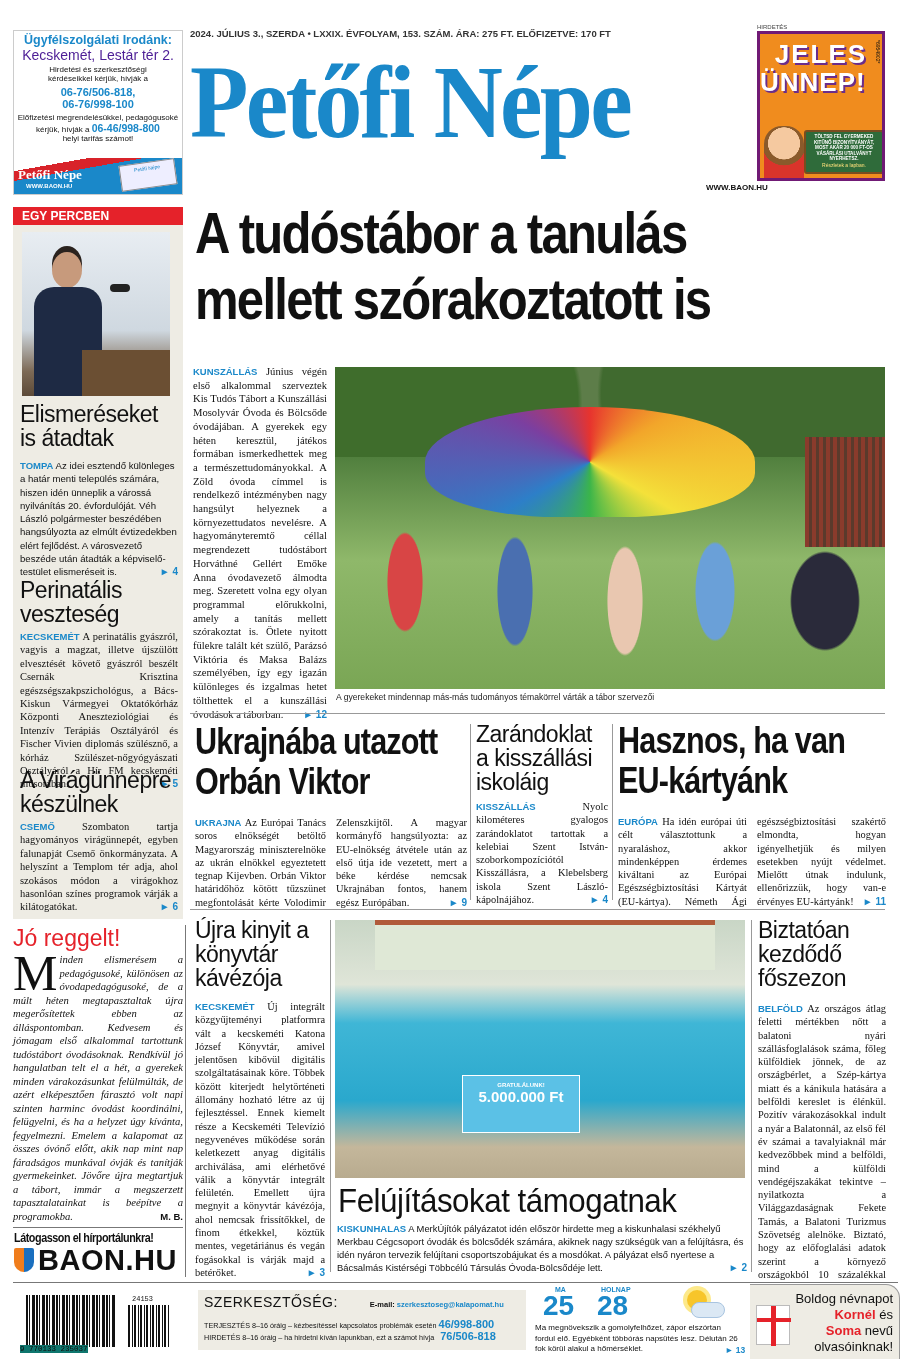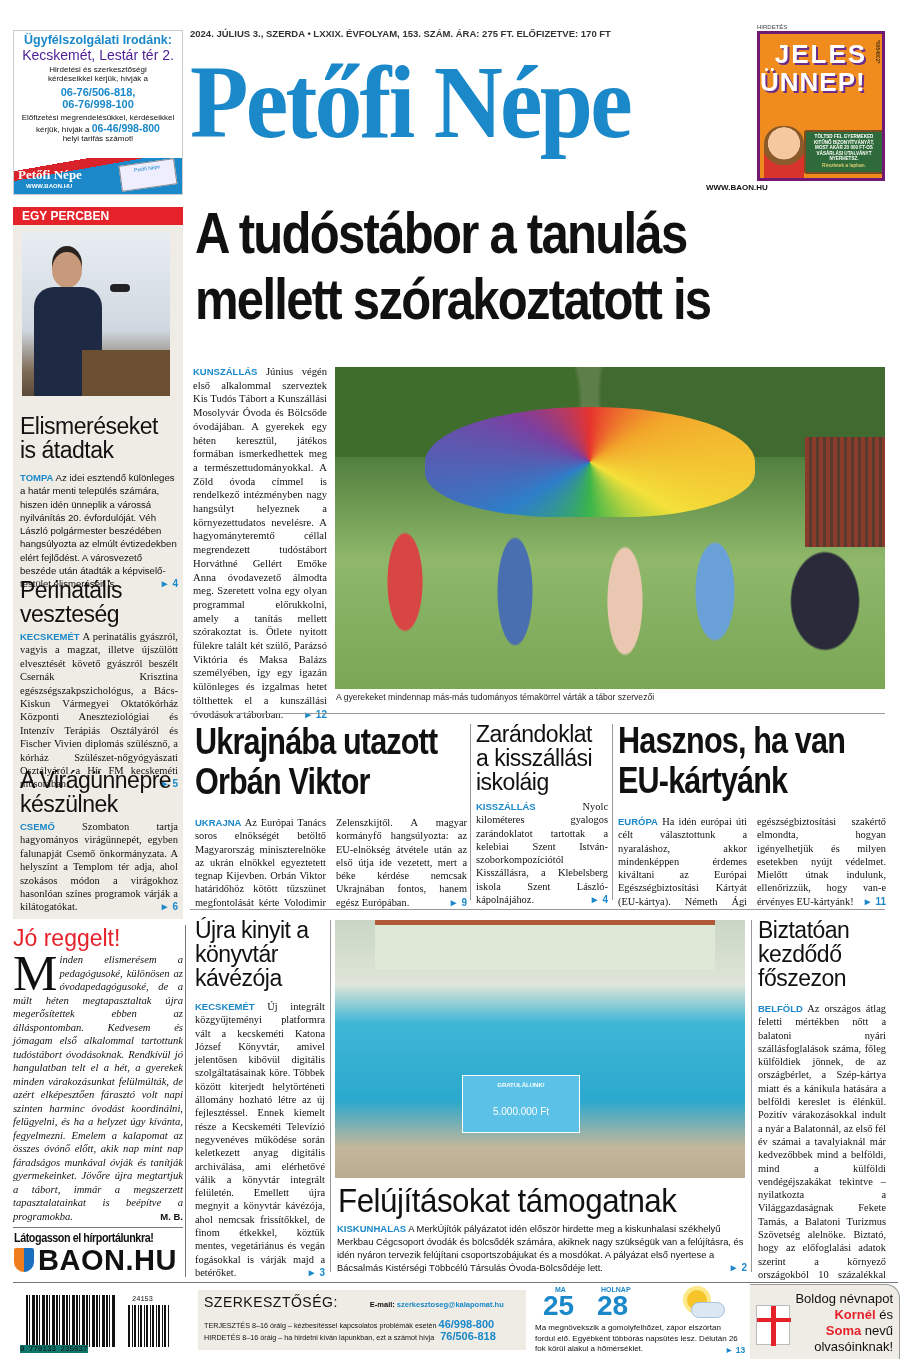--- a/index.html
+++ b/index.html
@@ -18,21 +18,21 @@
 </head>
 <body>
 
 <div class="abs" style="left:13px;top:30px;width:170px;height:165px;border:1px solid #ccc;background:#fff;text-align:center">
   <div style="color:#1a88c9;font-weight:bold;font-size:12.5px;margin-top:2px">Ügyfélszolgálati Irodánk:</div>
   <div style="color:#4c1d95;font-weight:normal;font-size:14px">Kecskemét, Lestár tér 2.</div>
   <div style="font-size:8px;margin-top:2px">Hirdetési és szerkesztőségi</div>
   <div style="font-size:8px">kérdéseikkel kérjük, hívják a</div>
   <div style="color:#1a88c9;font-weight:bold;font-size:11px;margin-top:3px">06-76/506-818,</div>
   <div style="color:#1a88c9;font-weight:bold;font-size:11px">06-76/998-100</div>
-  <div style="font-size:8px;margin-top:3px">Előfizetési megrendelésükkel, kérdéseikkel</div>
+  <div style="font-size:8px;margin-top:3px">Előfizetési megrendelésükkel, pedagógusoké</div>
   <div style="font-size:8px"><span>kérjük, hívják a</span> <b style="color:#1a88c9;font-size:10.5px">06-46/998-800</b></div>
   <div style="font-size:8px">helyi tarifás számot!</div>
   <div style="position:absolute;left:0;right:0;bottom:0;height:36px;background:linear-gradient(170deg,#fff 0 20%,#d8232a 20% 35%,#1a88c9 35%)">
     <div class="serif" style="position:absolute;left:4px;top:9px;color:#fff;font-size:13px;font-weight:bold">Petőfi Népe</div>
     <div style="position:absolute;left:12px;top:25px;color:#fff;font-size:6px;font-weight:bold">WWW.BAON.HU</div>
     <div style="position:absolute;right:6px;top:4px;width:56px;height:26px;background:#eef;transform:rotate(-8deg);border:1px solid #888;font-size:5px;color:#1a88c9;padding:2px">Petőfi Népe</div>
   </div>
 </div>
 
 <div class="abs" style="left:190px;top:28px;font-size:9.5px;font-weight:bold;color:#333;white-space:nowrap">2024. JÚLIUS 3., SZERDA • LXXIX. ÉVFOLYAM, 153. SZÁM. ÁRA: 275 FT. ELŐFIZETVE: 170 FT</div>
@@ -53,21 +53,21 @@
 
 <div class="abs" style="left:13px;top:207px;width:170px;height:712px;background:#eeece4"></div>
 <div class="abs" style="left:13px;top:207px;width:170px;height:18px;background:#e5222a;color:#fff;font-weight:bold;font-size:12px;line-height:18px;padding-left:9px">EGY PERCBEN</div>
 <div class="abs photo" style="left:22px;top:232px;width:148px;height:164px;background:linear-gradient(180deg,#e8edf2 0,#cfd8e0 60%,#7d6a56 85%,#5c4a38 100%)">
   <div style="position:absolute;left:30px;top:20px;width:30px;height:36px;border-radius:50%;background:#c79a7c;box-shadow:0 -6px 0 #2a221e"></div>
   <div style="position:absolute;left:12px;top:55px;width:68px;height:110px;background:#1e2a44;border-radius:20px 20px 0 0"></div>
   <div style="position:absolute;left:60px;top:118px;width:88px;height:46px;background:#6b4f33"></div>
   <div style="position:absolute;left:88px;top:52px;width:20px;height:8px;background:#222;border-radius:4px"></div>
 </div>
 
-<div class="abs" style="left:20px;top:414px;width:158px">
+<div class="abs" style="left:20px;top:402px;width:158px">
   <div style="font-size:23px;line-height:24px;letter-spacing:-0.5px;width:150px">Elismeréseket is átadtak</div>
   <div class="body-sans" style="font-size:9.6px;line-height:13.3px;margin-top:9px;text-align:left"><span class="kicker">TOMPA</span> <span>Az idei esztendő különleges a határ menti település számára, hiszen idén ünneplik a várossá nyilvánítás 20. évfordulóját. Véh László polgármester beszédében hangsúlyozta az elmúlt évtizedekben elért fejlődést. A városvezető beszéde után átadták a képviselő-testület elismeréseit is.</span><span class="arrow">► 4</span></div>
 </div>
 
 <div class="abs" style="left:20px;top:578px;width:158px">
   <div style="font-size:23px;line-height:24px;letter-spacing:-0.5px;width:120px">Perinatális veszteség</div>
   <div class="body-s" style="margin-top:4px;font-size:10.5px;line-height:13.4px"><span class="kicker">KECSKEMÉT</span> <span>A perinatális gyászról, vagyis a magzat, illetve újszülött elvesztését követő gyászról beszélt Csernák Krisztina egészségszakpszichológus, a Bács-Kiskun Vármegyei Oktatókórház Központi Aneszteziológiai és Intenzív Terápiás Osztályáról és Fischer Vivien diplomás szülésznő, a kórház Szülészet-nőgyógyászati Osztályáról a Hír FM kecskeméti műsorában.</span><span class="arrow">► 5</span></div>
 </div>
 
 <div class="abs" style="left:20px;top:768px;width:158px">
@@ -130,21 +130,21 @@
 <div class="abs" style="left:195px;top:918px;width:130px">
   <div style="font-size:23px;line-height:24px;letter-spacing:-0.5px">Újra kinyit a könyvtár kávézója</div>
   <div class="body-s" style="margin-top:10px;font-size:10.4px;line-height:13.3px"><span class="kicker">KECSKEMÉT</span> <span>Új integrált közgyűjteményi platformra vált a kecskeméti Katona József Könyvtár, amivel jelentősen kibővül digitális szolgáltatásainak köre. Többek között kiterjedt helytörténeti állomány hozható létre az új fejlesztéssel. Ennek kiemelt része a Kecskeméti Televízió negyvenéves működése során keletkezett anyag digitális archiválása, ami elérhetővé válik a könyvtár integrált felületén. Emellett újra megnyit a könyvtár kávézója, ahol nemcsak frissítőkkel, de finom étkekkel, köztük mentes, vegetáriánus és vegán fogásokkal is várják majd a betérőket.</span><span class="arrow">► 3</span></div>
 </div>
 <div class="vline" style="left:330px;top:920px;height:352px"></div>
 
 <div class="abs photo" style="left:335px;top:920px;width:410px;height:258px;background:linear-gradient(180deg,#c9d6c6 0,#dfe5d8 25%,#3fb6d6 40%,#2aa8cd 70%,#c4b79b 88%,#b8ab8f 100%)">
   <div style="position:absolute;left:40px;top:0;width:340px;height:50px;background:#dfe8d6;border-top:5px solid #b05a3a"></div>
   <div style="position:absolute;left:127px;top:155px;width:118px;height:58px;background:#5bc1e6;border:1px solid #fff;text-align:center;color:#fff">
     <div style="font-size:6px;font-weight:bold;margin-top:6px">GRATULÁLUNK!</div>
-    <div style="font-size:10px;font-weight:normal;margin-top:18px">5.000.000 Ft</div>
+    <div style="font-size:15px;font-weight:bold;">5.000.000 Ft</div>
   </div>
 </div>
 <div class="abs" style="left:338px;top:1180px;font-size:34px;line-height:40px;letter-spacing:-0.5px;white-space:nowrap;transform:scaleX(0.92);transform-origin:left">Felújításokat támogatnak</div>
 <div class="abs body-sans" style="left:337px;top:1222px;width:410px;font-size:9.4px;line-height:13px"><span class="kicker">KISKUNHALAS</span> <span>A MerkÚjítók pályázatot idén először hirdette meg a kiskunhalasi székhelyű Merkbau Cégcsoport óvodák és bölcsődék számára, akiknek nagy szükségük van a felújításra, és idén nyáron tervezik felújítani csoportszobájukat és a mosdókat. A pályázat első nyertese a Bácsalmás Kistérségi Többcélú Társulás Óvoda-Bölcsődéje lett.</span><span class="arrow">► 2</span></div>
 <div class="vline" style="left:751px;top:920px;height:352px"></div>
 
 <div class="abs" style="left:758px;top:918px;width:128px">
   <div style="font-size:23px;line-height:24px;letter-spacing:-0.5px">Biztatóan kezdődő főszezon</div>
   <div class="body-s" style="margin-top:12px;font-size:10.4px;line-height:13.3px"><span class="kicker">BELFÖLD</span> <span>Az országos átlag feletti mértékben nőtt a balatoni nyári szállásfoglalások száma, főleg külföldiek jönnek, de az országbérlet, a Szép-kártya miatt és a kánikula hatására a belföldi kereslet is élénkül. Pozitív várakozásokkal indult a nyár a Balatonnál, az első fél év számai a tavalyiaknál már kedvezőbbek mind a belföldi, mind a külföldi vendégéjszakákat tekintve – nyilatkozta a Világgazdaságnak Fekete Tamás, a Balatoni Turizmus Szövetség alelnöke. Biztató, hogy az előfoglalási adatok szerint a környező országokból 10 százalékkal több vendég készül itt nyaralni.</span><span class="arrow">► 7</span></div>
 </div>

